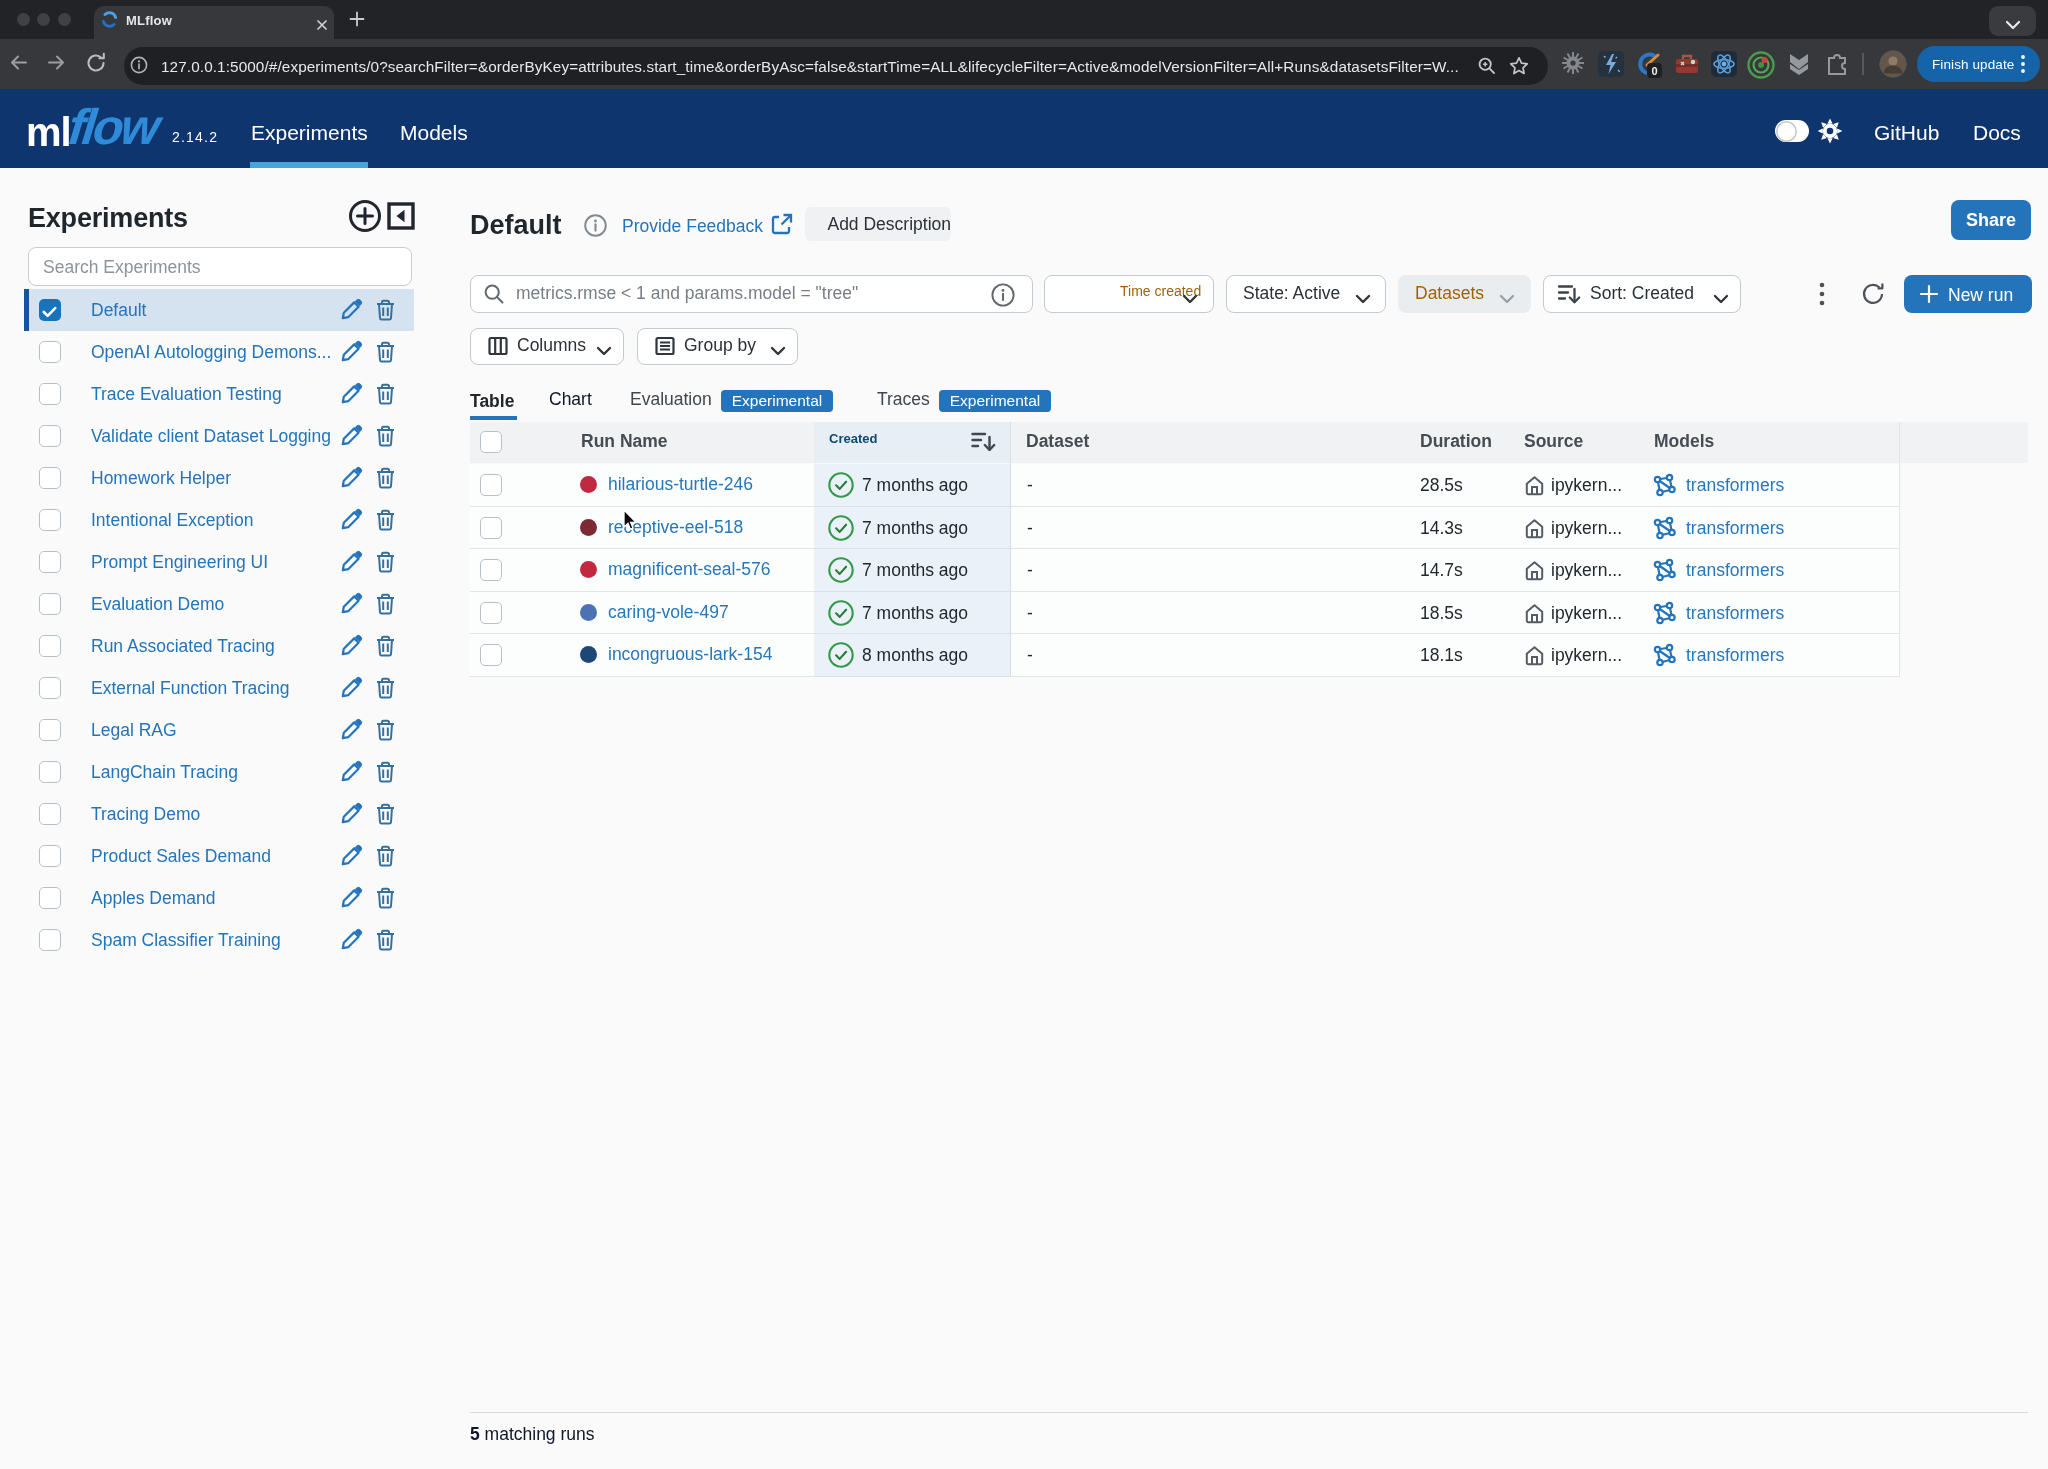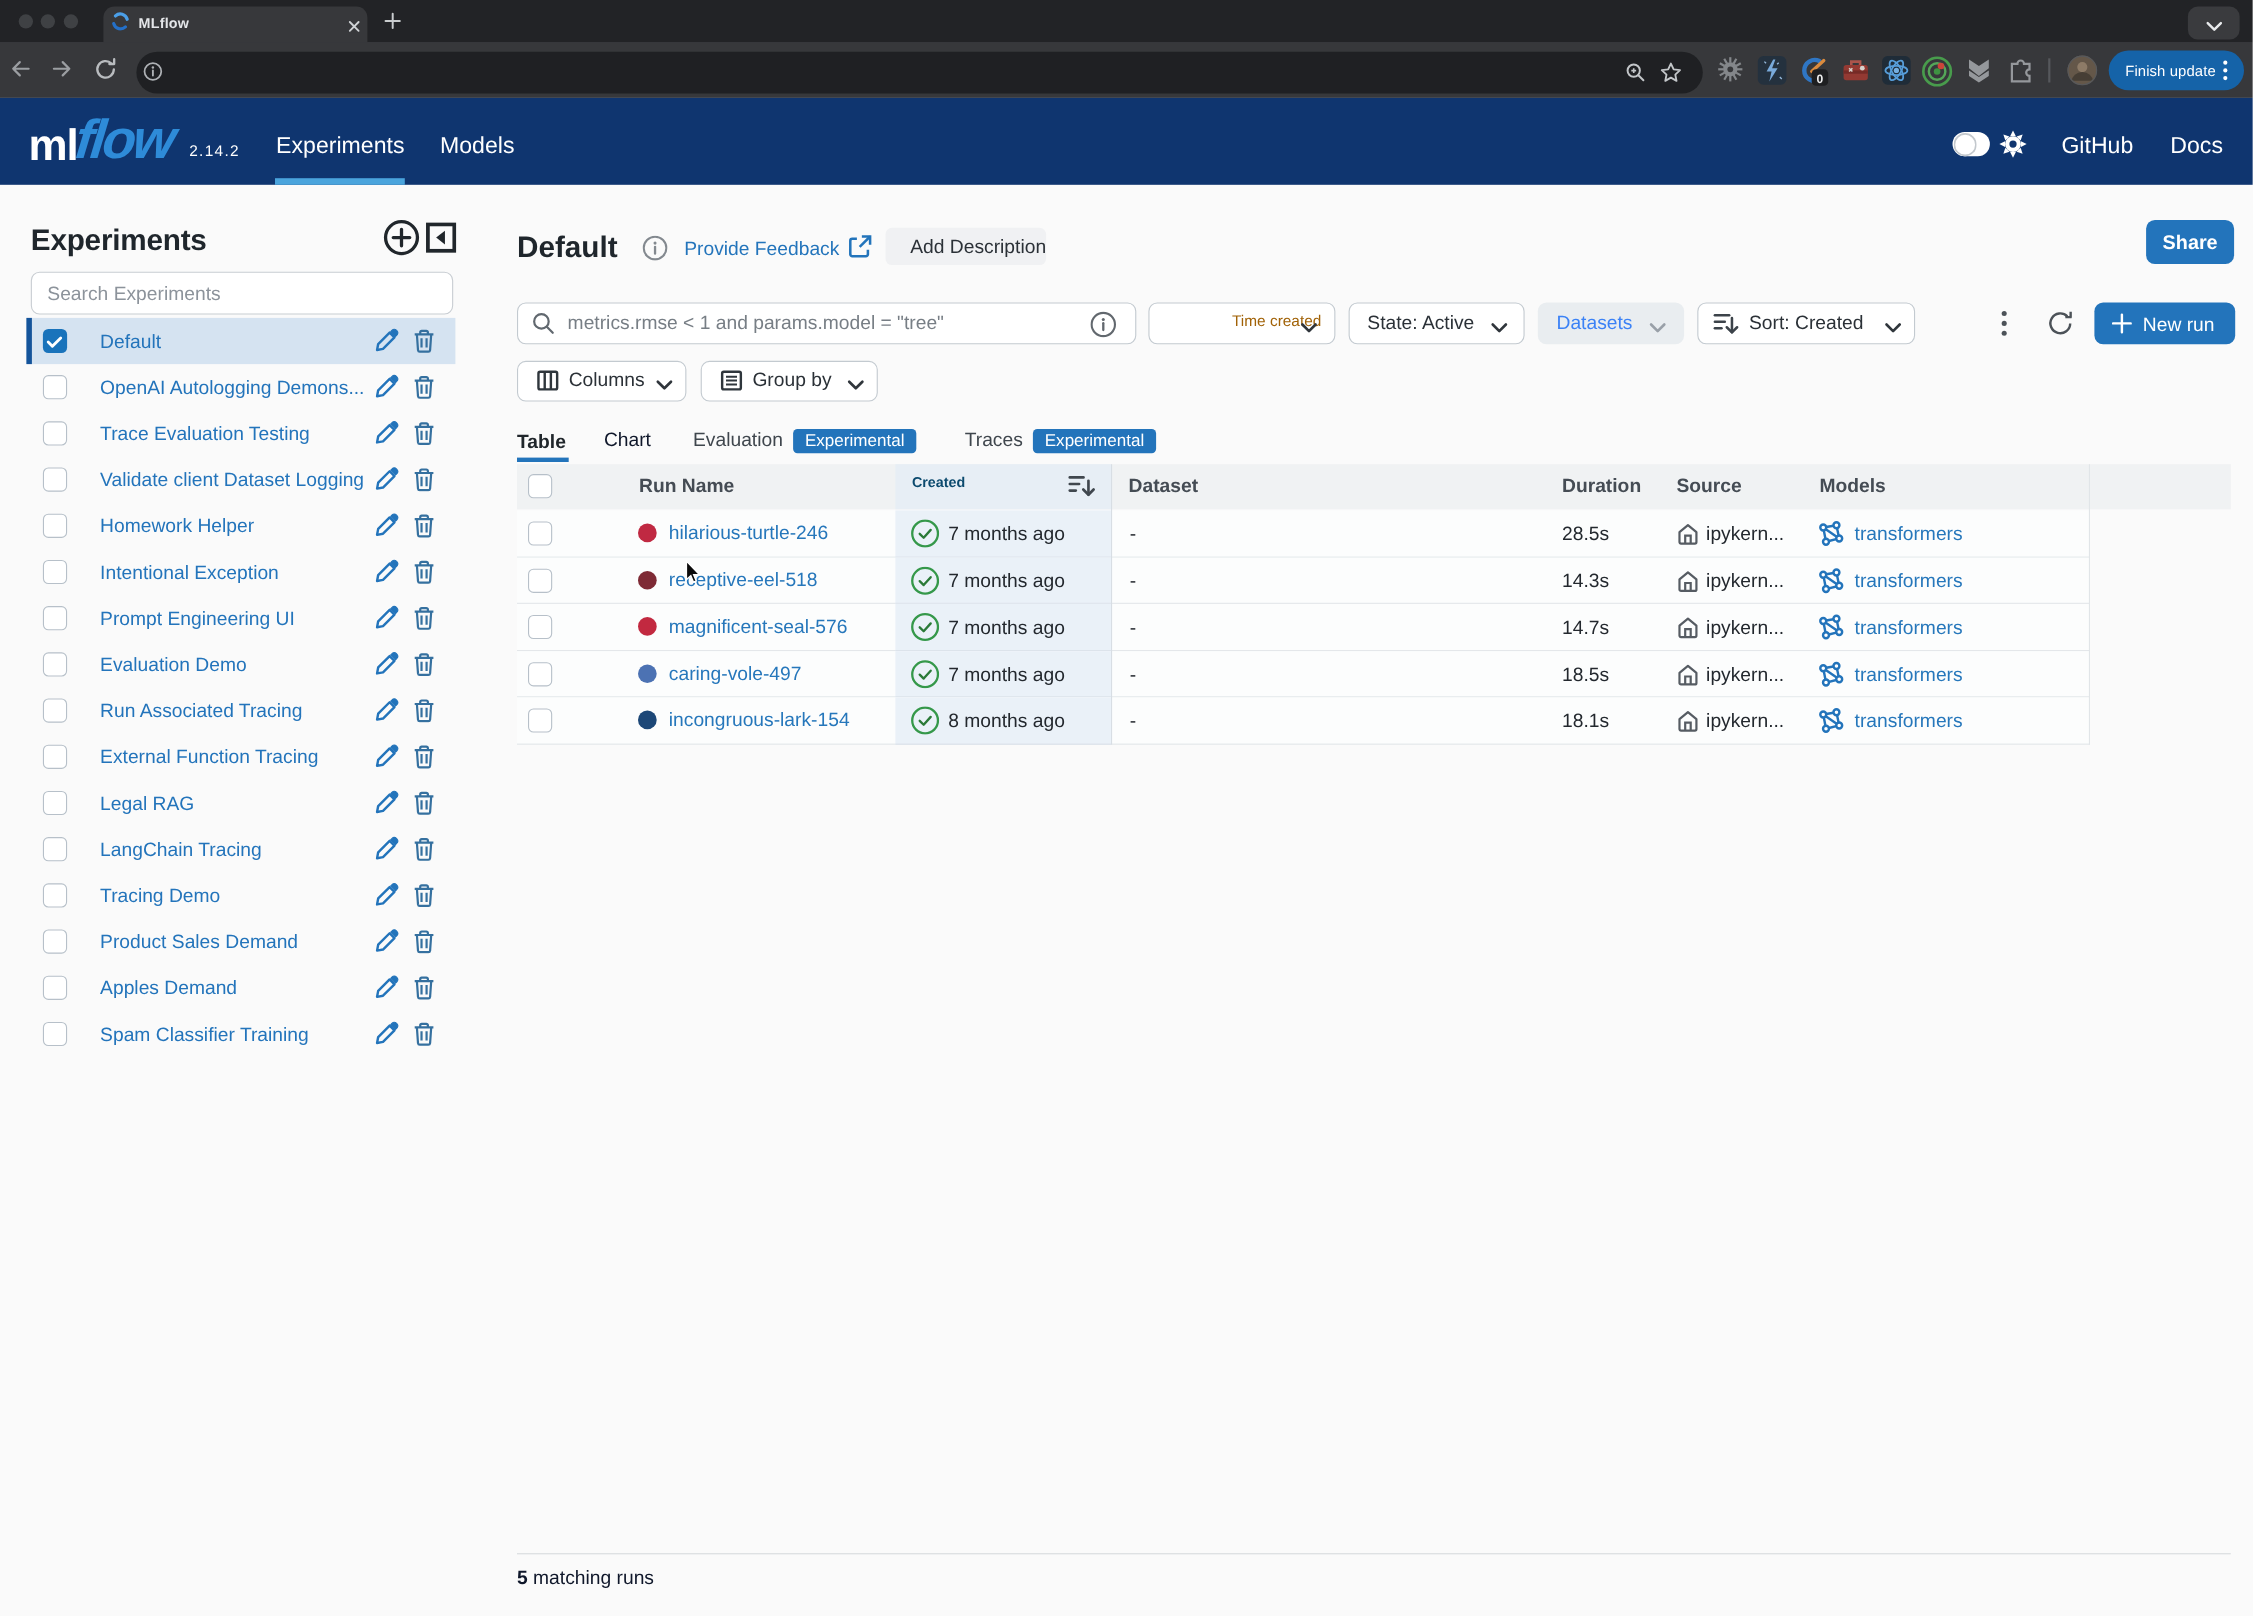--- a/index.html
+++ b/index.html
@@ -37,20 +37,21 @@
 <div class="a" style="left:85px;top:52px"><svg width="22" height="22" viewBox="0 0 22 22">
         <path d="M18.5 11 a7.5 7.5 0 1 1 -2.2-5.3" fill="none" stroke="#b9bcbf" stroke-width="2.1" stroke-linecap="round"></path>
         <path d="M18.8 1.8 V6.2 H14.4" fill="none" stroke="#b9bcbf" stroke-width="2.1" stroke-linecap="round" stroke-linejoin="round"></path>
       </svg></div>
 <div class="a" style="left:124px;top:47px;width:1424px;height:38px;border-radius:19px;background:#1f2023"></div>
 <div class="a" style="left:130px;top:56px"><svg width="18" height="18" viewBox="0 0 18 18">
         <circle cx="9" cy="9" r="7.6" fill="none" stroke="#aeb1b5" stroke-width="1.6"></circle>
         <path d="M9 8 V12.6" stroke="#aeb1b5" stroke-width="1.7" stroke-linecap="round"></path>
         <circle cx="9" cy="5.4" r="1.1" fill="#aeb1b5"></circle>
       </svg></div>
+<div class="a" style="left:161px;top:58px;width:1299px;font-size:15.3px;color:#e6e8ea;letter-spacing:.1px;white-space:nowrap;overflow:hidden">127.0.0.1:5000/#/experiments/0?searchFilter=&amp;orderByKey=attributes.start_time&amp;orderByAsc=false&amp;startTime=ALL&amp;lifecycleFilter=Active&amp;modelVersionFilter=All+Runs&amp;datasetsFilter=W...</div>
 <div class="a" style="left:1477px;top:56px"><svg width="20" height="20" viewBox="0 0 20 20">
         <circle cx="8.2" cy="8.2" r="5.6" fill="none" stroke="#c3c6c9" stroke-width="1.8"></circle>
         <path d="M12.4 12.4 L17 17" stroke="#c3c6c9" stroke-width="1.8" stroke-linecap="round"></path>
         <path d="M8.2 6 V10.4 M6 8.2 H10.4" stroke="#c3c6c9" stroke-width="1.5"></path>
       </svg></div>
 <div class="a" style="left:1509px;top:56px"><svg width="20" height="20" viewBox="0 0 20 20">
         <path d="M10 1.8 L12.5 7.1 L18.3 7.8 L14 11.8 L15.1 17.5 L10 14.6 L4.9 17.5 L6 11.8 L1.7 7.8 L7.5 7.1 Z" fill="none" stroke="#c3c6c9" stroke-width="1.7" stroke-linejoin="round"></path>
       </svg></div>
 <div class="a" style="left:1560px;top:50px;opacity:.92"><svg width="26" height="26" viewBox="0 0 26 26">
         <circle cx="13" cy="13" r="6.5" fill="#8b8e92"></circle>
@@ -383,21 +384,21 @@
 <div class="a" style="left:1120px;top:283px;font-size:14px;color:#a16207">Time created</div>
 <div class="a" style="left:1182px;top:290px"><svg width="16" height="10" viewBox="0 0 16 10">
         <path d="M2 2 L8 8 L14 2" fill="none" stroke="#30363c" stroke-width="2.4" stroke-linecap="round" stroke-linejoin="round"></path>
       </svg></div>
 <div class="a" style="left:1226px;top:275px;width:160px;height:38px;border:1px solid #c3cad0;border-radius:8px;background:#fff"></div>
 <div class="a" style="left:1243px;top:283px;font-size:17.5px;color:#2b3137">State: Active</div>
 <div class="a" style="left:1355px;top:290px"><svg width="16" height="10" viewBox="0 0 16 10">
         <path d="M2 2 L8 8 L14 2" fill="none" stroke="#30363c" stroke-width="2.4" stroke-linecap="round" stroke-linejoin="round"></path>
       </svg></div>
 <div class="a" style="left:1398px;top:275px;width:133px;height:38px;border-radius:8px;background:#e9edf0"></div>
-<div class="a" style="left:1415px;top:283px;font-size:17.5px;color:#3b82f6">Datasets</div>
+<div class="a" style="left:1415px;top:283px;font-size:17.5px;color:#a16207">Datasets</div>
 <div class="a" style="left:1499px;top:290px"><svg width="16" height="10" viewBox="0 0 16 10">
         <path d="M2 2 L8 8 L14 2" fill="none" stroke="#99a0a8" stroke-width="2.4" stroke-linecap="round" stroke-linejoin="round"></path>
       </svg></div>
 <div class="a" style="left:1543px;top:275px;width:198px;height:38px;border:1px solid #c3cad0;border-radius:8px;background:#fff"></div>
 <div class="a" style="left:1557px;top:282px"><svg width="24" height="24" viewBox="0 0 24 24">
         <path d="M2 4.5 H15" stroke="#3c434a" stroke-width="2.3" stroke-linecap="round"></path>
         <path d="M2 10.5 H11" stroke="#3c434a" stroke-width="2.3" stroke-linecap="round"></path>
         <path d="M2 16.5 H8" stroke="#3c434a" stroke-width="2.3" stroke-linecap="round"></path>
         <path d="M17.5 7 V20" stroke="#3c434a" stroke-width="2.3" stroke-linecap="round"></path>
         <path d="M12.8 15.5 L17.5 20.2 L22.2 15.5" fill="none" stroke="#3c434a" stroke-width="2.3" stroke-linecap="round" stroke-linejoin="round"></path>

